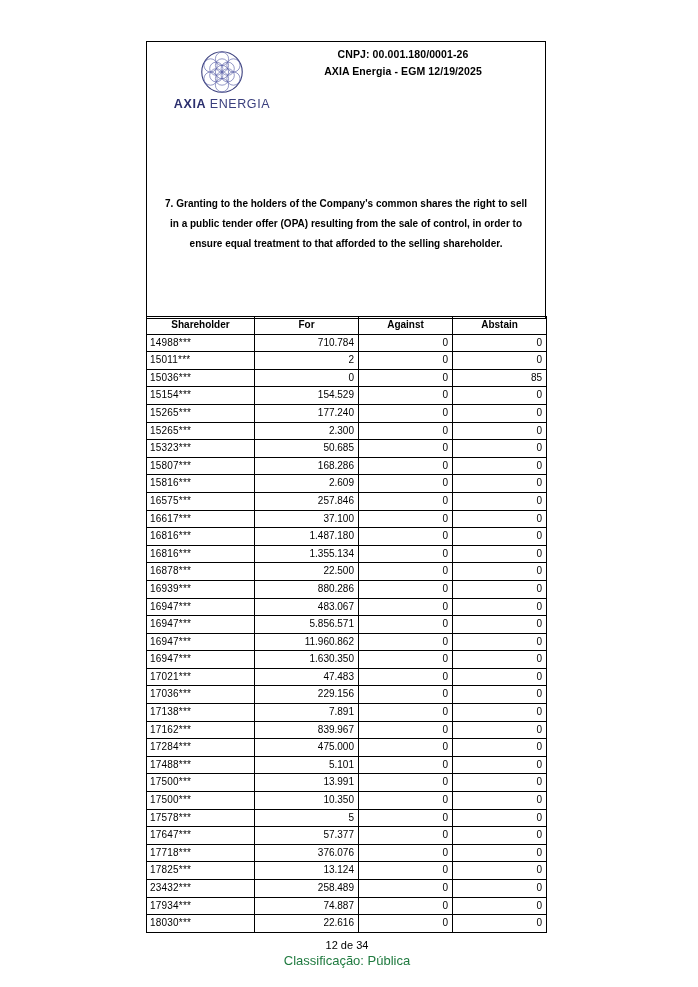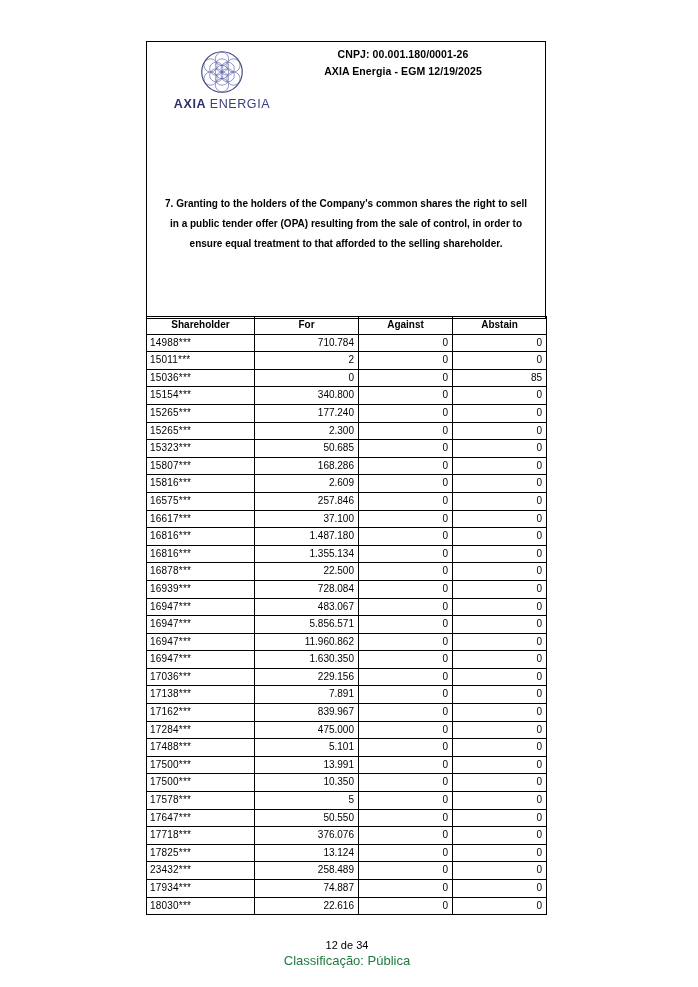--- a/index.html
+++ b/index.html
@@ -208,21 +208,21 @@
           <td class="num">0</td>
         </tr>
         <tr>
           <td class="holder">15036***</td>
           <td class="num">0</td>
           <td class="num">0</td>
           <td class="num">85</td>
         </tr>
         <tr>
           <td class="holder">15154***</td>
-          <td class="num">340.800</td>
+          <td class="num">154.529</td>
           <td class="num">0</td>
           <td class="num">0</td>
         </tr>
         <tr>
           <td class="holder">15265***</td>
           <td class="num">177.240</td>
           <td class="num">0</td>
           <td class="num">0</td>
         </tr>
         <tr>
@@ -274,21 +274,21 @@
           <td class="num">0</td>
         </tr>
         <tr>
           <td class="holder">16878***</td>
           <td class="num">22.500</td>
           <td class="num">0</td>
           <td class="num">0</td>
         </tr>
         <tr>
           <td class="holder">16939***</td>
-          <td class="num">728.084</td>
+          <td class="num">880.286</td>
           <td class="num">0</td>
           <td class="num">0</td>
         </tr>
         <tr>
           <td class="holder">16947***</td>
           <td class="num">483.067</td>
           <td class="num">0</td>
           <td class="num">0</td>
         </tr>
         <tr>
@@ -303,20 +303,26 @@
           <td class="num">0</td>
           <td class="num">0</td>
         </tr>
         <tr>
           <td class="holder">16947***</td>
           <td class="num">1.630.350</td>
           <td class="num">0</td>
           <td class="num">0</td>
         </tr>
         <tr>
+          <td class="holder">17021***</td>
+          <td class="num">47.483</td>
+          <td class="num">0</td>
+          <td class="num">0</td>
+        </tr>
+        <tr>
           <td class="holder">17036***</td>
           <td class="num">229.156</td>
           <td class="num">0</td>
           <td class="num">0</td>
         </tr>
         <tr>
           <td class="holder">17138***</td>
           <td class="num">7.891</td>
           <td class="num">0</td>
           <td class="num">0</td>
@@ -352,21 +358,21 @@
           <td class="num">0</td>
         </tr>
         <tr>
           <td class="holder">17578***</td>
           <td class="num">5</td>
           <td class="num">0</td>
           <td class="num">0</td>
         </tr>
         <tr>
           <td class="holder">17647***</td>
-          <td class="num">50.550</td>
+          <td class="num">57.377</td>
           <td class="num">0</td>
           <td class="num">0</td>
         </tr>
         <tr>
           <td class="holder">17718***</td>
           <td class="num">376.076</td>
           <td class="num">0</td>
           <td class="num">0</td>
         </tr>
         <tr>

